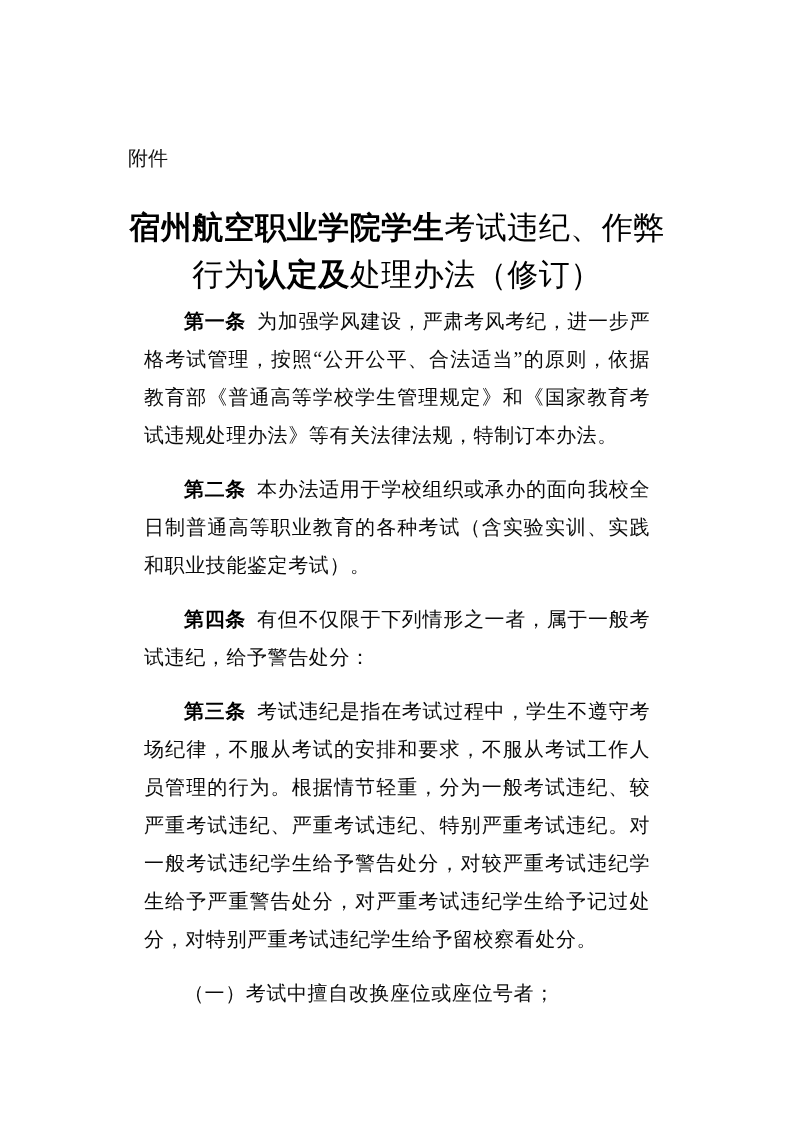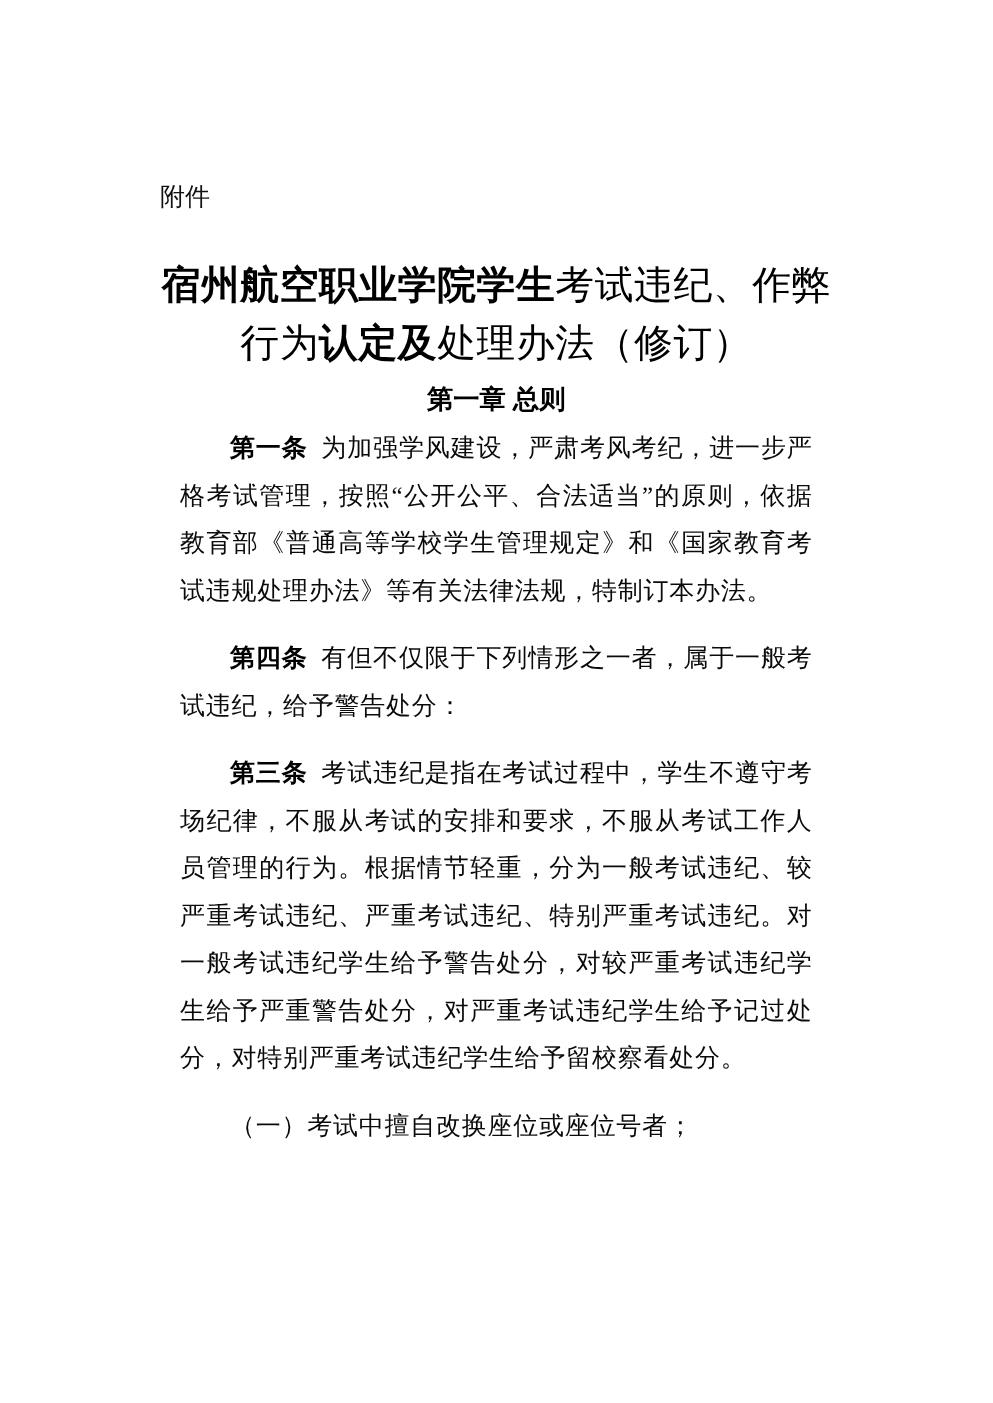--- a/index.html
+++ b/index.html
@@ -75,24 +75,24 @@
 </style>
 </head>
 <body>
 
 <div class="page">
 
   <div class="attachment">附件</div>
 
   <h1 class="doc-title"><span class="seg-bold">宿州航空职业学院学生</span><span class="seg-regular">考试违纪、作弊行为</span><span class="seg-bold">认定及</span><span class="seg-regular">处理办法（修订）</span></h1>
 
-  <h2 class="chapter-heading">第一章 总则</h2>
 
   <p class="para first-after-heading"><span class="article-label">第一条</span><span>为加强学风建设，严肃考风考纪，进一步严格考试管理，按照“公开公平、合法适当”的原则，依据教育部《普通高等学校学生管理规定》和《国家教育考试违规处理办法》等有关法律法规，特制订本办法。</span></p>
 
+  <p class="para"><span class="article-label">第二条</span><span>本办法适用于学校组织或承办的面向我校全日制普通高等职业教育的各种考试（含实验实训、实践和职业技能鉴定考试）。</span></p>
 
 
   <p class="para"><span class="article-label">第四条</span><span>有但不仅限于下列情形之一者，属于一般考试违纪，给予警告处分：</span></p>
 
   <p class="para first-after-heading"><span class="article-label">第三条</span><span>考试违纪是指在考试过程中，学生不遵守考场纪律，不服从考试的安排和要求，不服从考试工作人员管理的行为。根据情节轻重，分为一般考试违纪、较严重考试违纪、严重考试违纪、特别严重考试违纪。对一般考试违纪学生给予警告处分，对较严重考试违纪学生给予严重警告处分，对严重考试违纪学生给予记过处分，对特别严重考试违纪学生给予留校察看处分。</span></p>
 
   <p class="para"><span>（一）考试中擅自改换座位或座位号者；</span></p>
 
 </div>
 

